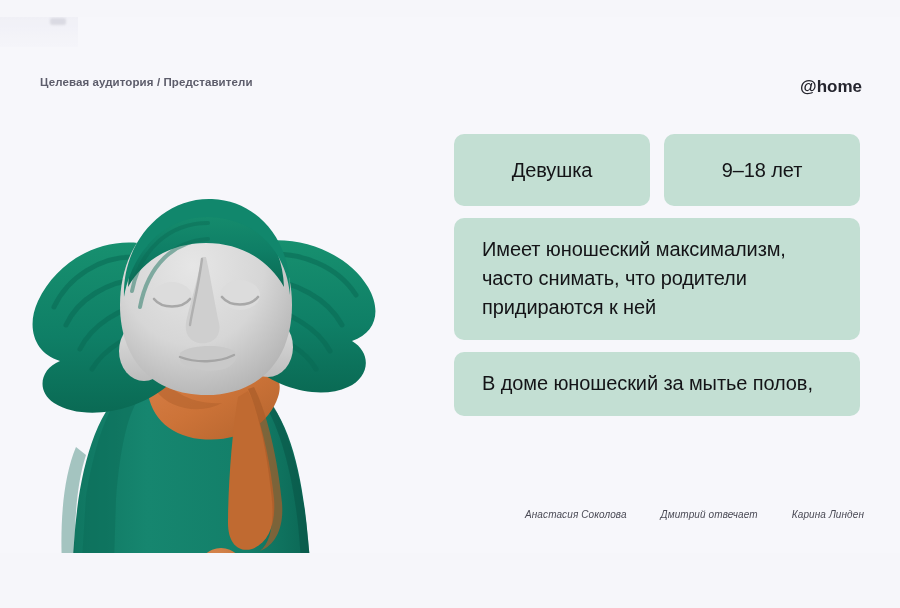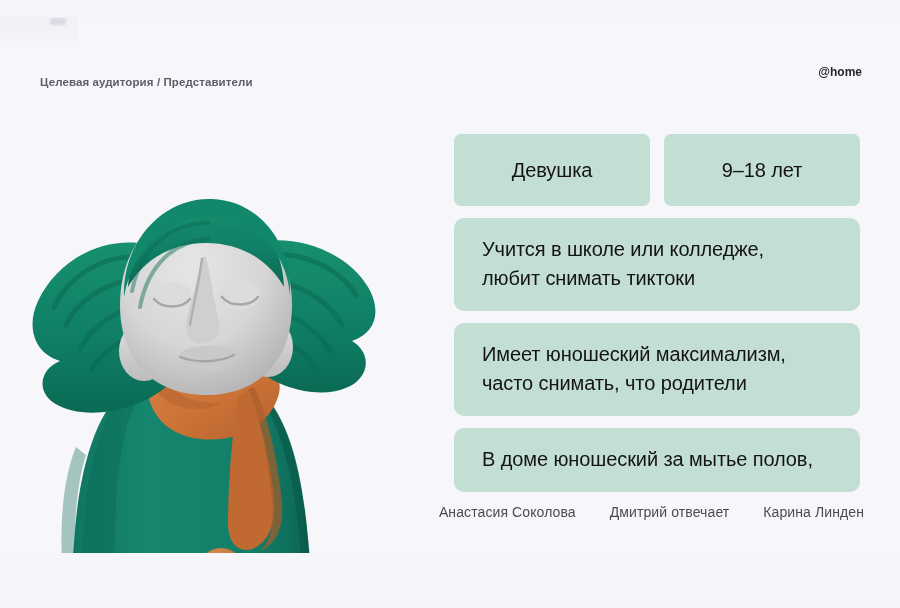--- a/index.html
+++ b/index.html
@@ -55,22 +55,22 @@
     top: 59px;
     font-size: 11.5px;
     font-weight: bold;
     letter-spacing: .1px;
     color: #5d5d6b;
     white-space: nowrap;
   }
   .home-tag {
     position: absolute;
     right: 38px;
-    top: 48px;
-    font-size: 12px;
+    top: 60px;
+    font-size: 17px;
     font-weight: bold;
     color: #25252e;
     white-space: nowrap;
   }
 
   
   .cards {
     position: absolute;
     left: 454px;
     top: 117px;
@@ -89,43 +89,43 @@
     line-height: 29px;
     letter-spacing: -.1px;
   }
   .card.pill {
     flex: 1 1 0;
     height: 72px;
     display: flex;
     align-items: center;
     justify-content: center;
     text-align: right;
-    border-radius: 7px;
   }
   .card.block {
     width: 406px;
     padding: 17px 26px 18px 28px;
     margin-top: 12px;
   }
   .card.block .line {
     display: block;
     white-space: nowrap;
   }
 
   
   .credits {
     position: absolute;
     right: 36px;
     bottom: 33px;
     display: flex;
     gap: 34px;
-    font-size: 14px;
+    font-size: 10px;
     color: #4a4a55;
     letter-spacing: .1px;
     white-space: nowrap;
+    font-style: italic;
   }
 
   
   .character {
     position: absolute;
     left: 16px;
     top: 130px;
     width: 400px;
     height: 478px;
   }
@@ -254,28 +254,25 @@
 
     <div class="card-row">
       <div class="card pill">
         <span>Девушка</span>
       </div>
       <div class="card pill">
         <span>9–18 лет</span>
       </div>
     </div>
 
-    <div class="card block">
-      <span class="line">Учится в школе или колледже,</span>
-      <span class="line">любит снимать тиктоки</span>
-    </div>
 
     <div class="card block">
       <span class="line">Имеет юношеский максимализм,</span>
       <span class="line">часто снимать, что родители</span>
+      <span class="line">придираются к ней</span>
     </div>
 
     <div class="card block">
       <span class="line">В доме юношеский за мытье полов,</span>
     </div>
 
   </div>
 
   <div class="credits">
     <span>Анастасия Соколова</span>

